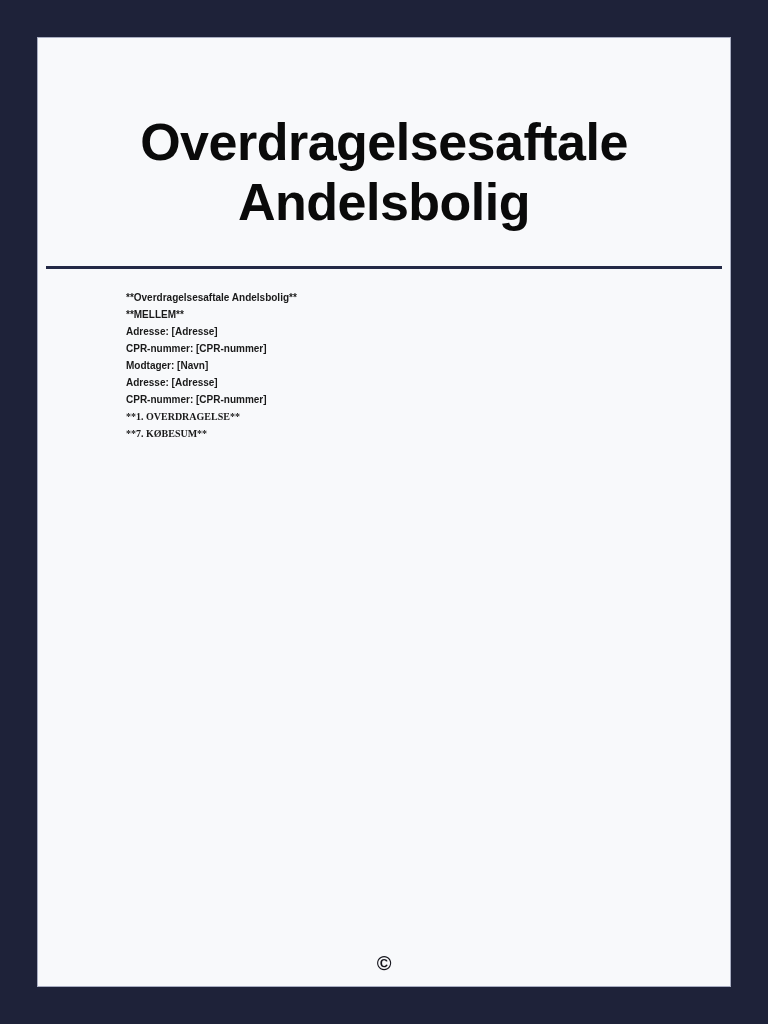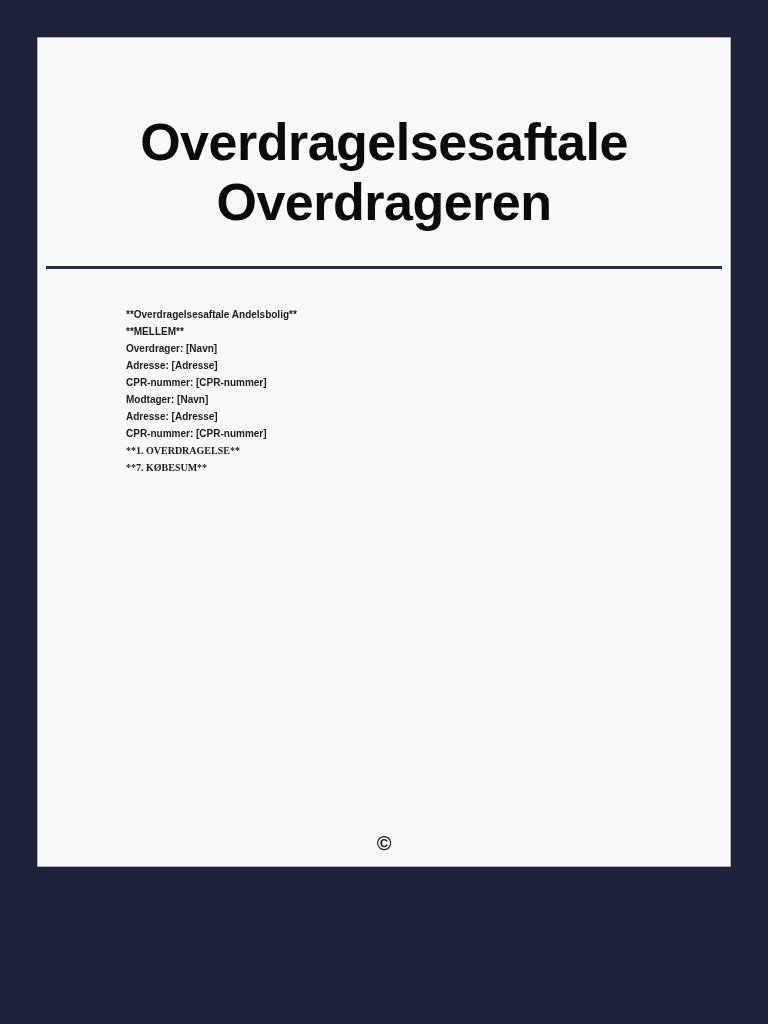--- a/index.html
+++ b/index.html
@@ -12,21 +12,21 @@
     background: #1e2239;
     font-family: "Liberation Sans", "DejaVu Sans", sans-serif;
     position: relative;
     overflow: hidden;
   }
   .page {
     position: absolute;
     left: 37px;
     top: 37px;
     width: 694px;
-    height: 830px;
+    height: 950px;
     box-sizing: border-box;
     background: #f8f9fb;
     border: 1px solid #a9aec2;
     display: flex;
     flex-direction: column;
     justify-content: center;
   }
   .doc-title {
     margin: 74px 0 0 0;
     text-align: center;
@@ -38,21 +38,21 @@
   }
   .doc-title span {
     display: block;
   }
   .title-rule {
     border: none;
     border-top: 3px solid #232946;
     margin: 34px 8px 0 8px;
   }
   .content {
-    margin-top: 37px;
+    margin-top: 20px;
     padding: 0 88px;
     color: #1a1a1a;
     font-size: 10px;
     line-height: 17px;
     font-weight: 700;
   }
   .content p {
     margin: 0;
   }
   .para {
@@ -74,31 +74,30 @@
     color: #14141c;
   }
 </style>
 </head>
 <body>
 
 <div class="page">
 
   <h1 class="doc-title">
     <span>Overdragelsesaftale</span>
-    <span>Overdrageren</span>
+    <span>Andelsbolig</span>
   </h1>
 
   <hr class="title-rule">
 
   <div class="content">
     <p class="mb34">**Overdragelsesaftale Andelsbolig**</p>
 
     <p class="mb33">**MELLEM**</p>
 
-    <p class="mb20">Overdrager: [Navn]</p>
     <p class="mb20">Adresse: [Adresse]</p>
     <p class="mb32">CPR-nummer: [CPR-nummer]</p>
 
 
     <p class="mb20">Modtager: [Navn]</p>
     <p class="mb20">Adresse: [Adresse]</p>
     <p class="mb33">CPR-nummer: [CPR-nummer]</p>
 
     <p class="mb21">**1. OVERDRAGELSE**</p>
 

